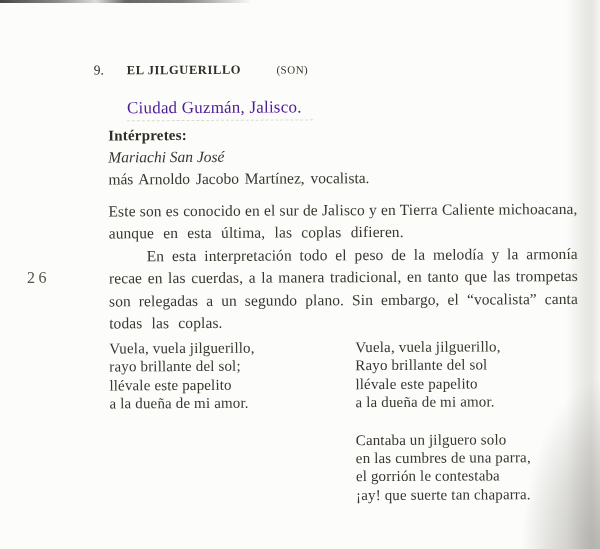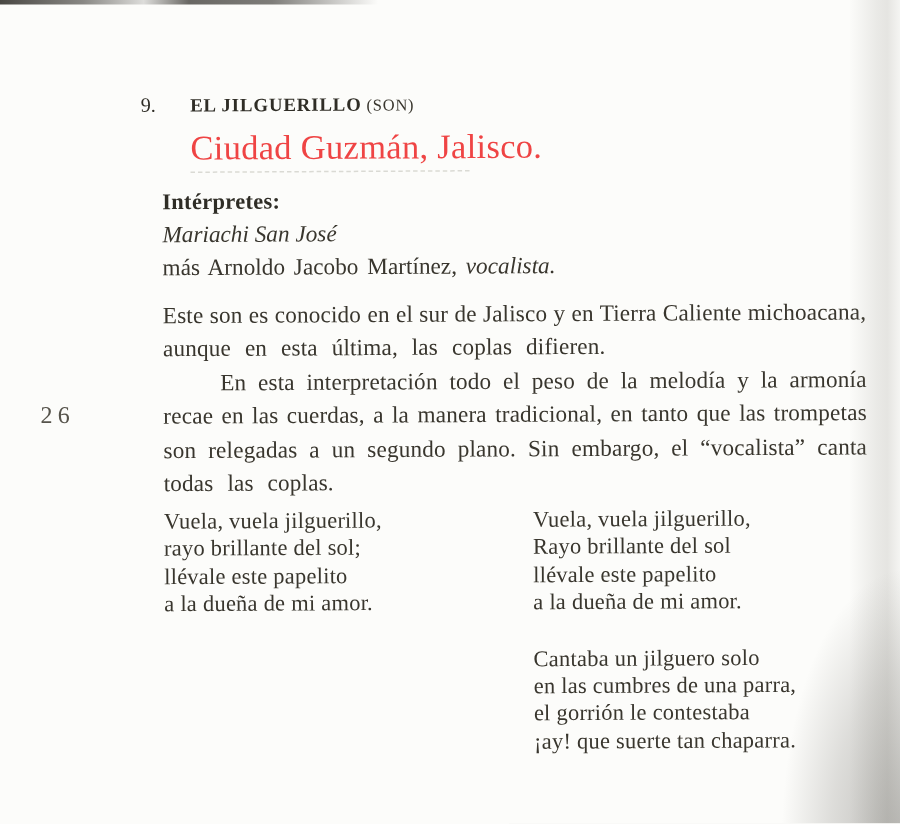--- a/index.html
+++ b/index.html
@@ -46,35 +46,35 @@
   .content {
     position: absolute; top: 0; left: 0; width: 600px; height: 549px;
     transform: rotate(-0.3deg); transform-origin: 0 55%;
   }
   .song-header { position: absolute; top: 63px; left: 95px; }
   .header-row { display: flex; align-items: baseline; }
   .song-number { font-size: 13.5px; color: #2f2d26; width: 33px; }
   .song-title {
     font-size: 12.5px; font-weight: 700; letter-spacing: 0.6px; color: #2f2d26; font-family: Liberation Serif, serif;
   }
-  .song-genre { font-size: 11px; letter-spacing: 0.5px; color: #39362e; }
+  .song-genre { font-size: 11px; letter-spacing: 0.5px; color: #39362e; margin-left: 32px; }
   .song-origin {
-    margin-left: 33px; margin-top: 8px;
-    font-size: 23px; color: #ef4444; letter-spacing: 0.2px;
+    margin-left: 33px; margin-top: 20px;
+    font-size: 17px; color: #4c1d95; letter-spacing: 0.2px;
   }
   .faint-rule {
     margin-left: 33px; margin-top: 2px;
     width: 186px; height: 0;
     border-bottom: 1px dashed #cfcfc8; opacity: 0.75;
   }
   .interpreters { position: absolute; top: 126px; left: 109px; line-height: 21.3px; }
   .int-label { font-weight: 700; font-size: 15px; color: #2f2d26; letter-spacing: 0.2px; }
   .int-group { font-style: italic; font-size: 15.5px; }
   .int-line { font-size: 15.5px; word-spacing: 2px; }
-  .it { font-style: italic; }
+  .it { }
   .body-text {
     position: absolute; top: 201px; left: 109px; width: 469px;
     font-size: 15.5px; line-height: 22.4px; letter-spacing: 0.1px;
   }
   .bline { white-space: nowrap; }
   .bline.just { text-align: justify; text-align-last: justify; white-space: normal; }
   .bline.spread { word-spacing: 0.34em; }
   .bline.indent { padding-left: 38px; }
   .verses {
     position: absolute; top: 340px; left: 109px; width: 470px;

